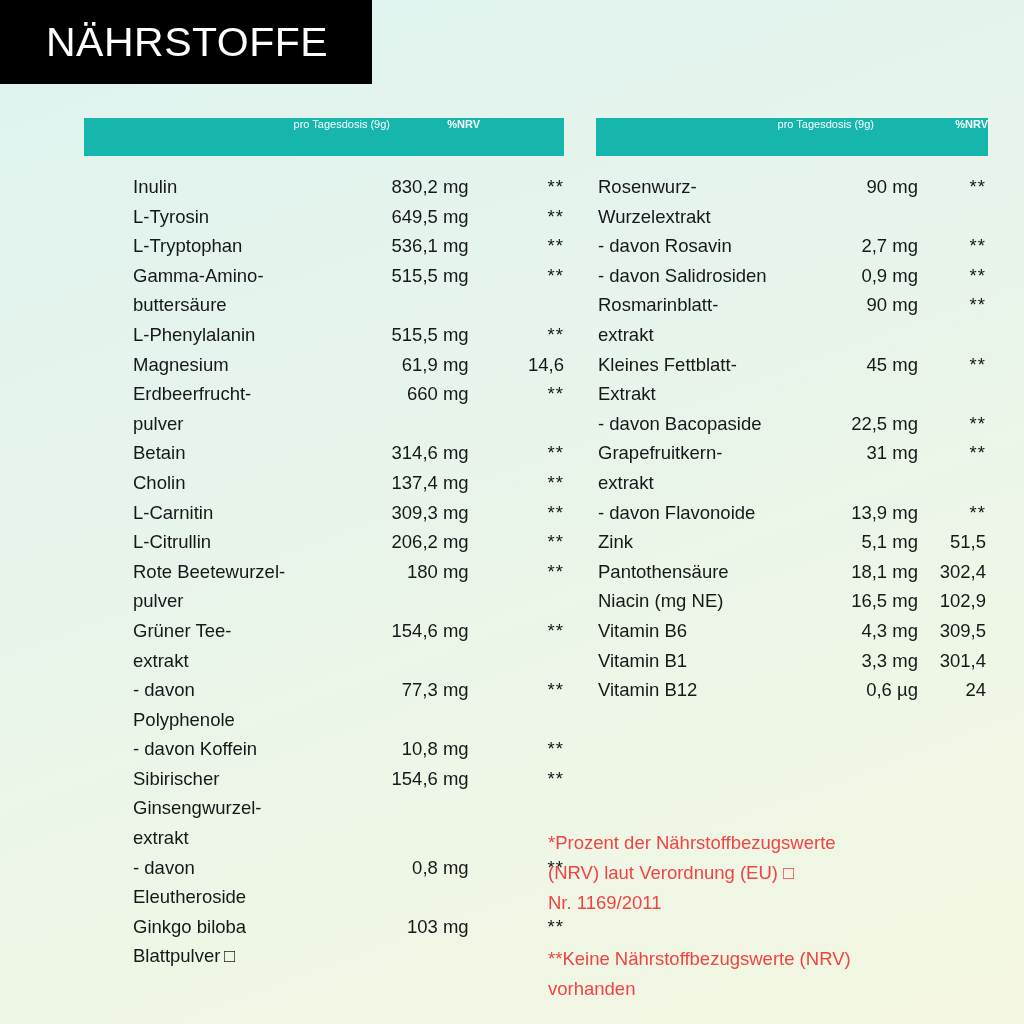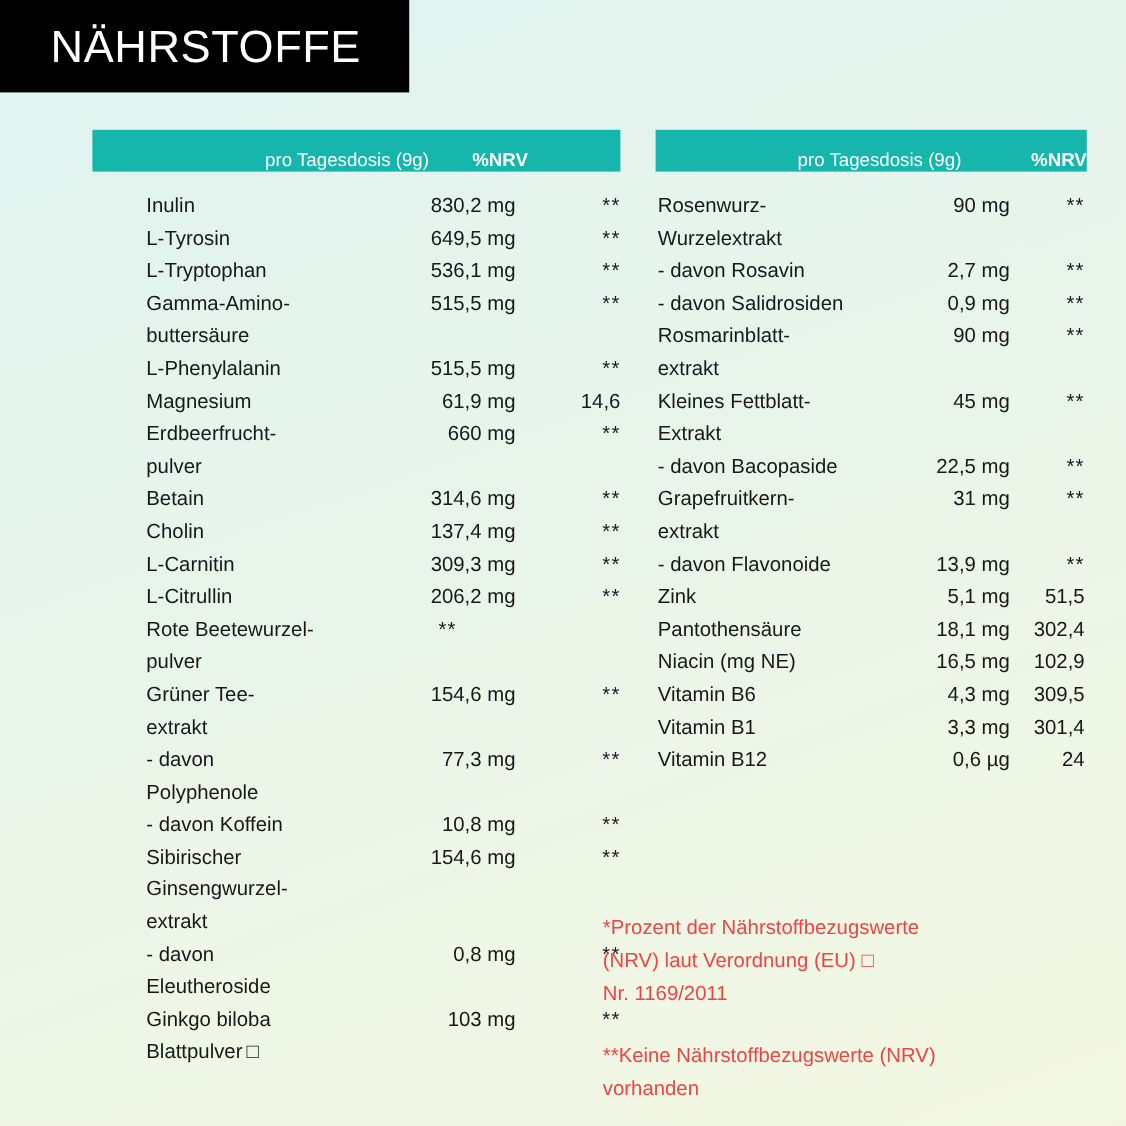--- a/index.html
+++ b/index.html
@@ -48,22 +48,22 @@
     position: relative;
   }
   .col-left { width: 480px; margin-left: 84px; }
   .col-right { width: 392px; margin-left: 32px; }
 
   .table-header {
     background: #17b6ad;
     color: #ffffff;
     height: 38px;
     display: flex;
-    align-items: flex-end;
-    font-size: 17px;
+    align-items: flex-start;
+    font-size: 11px;
     box-sizing: border-box;
   }
   .hdr-spacer { flex: 0 0 auto; }
   .hdr-dose {
     text-align: right;
     font-weight: normal;
   }
   .hdr-nrv {
     text-align: right;
     font-weight: bold;
@@ -191,20 +191,21 @@
           <div class="r-nrv nrv-stars">**</div>
         </div>
         <div class="row">
           <div class="r-name">L-Citrullin</div>
           <div class="r-val">206,2 mg</div>
           <div class="r-nrv nrv-stars">**</div>
         </div>
         <div class="row">
           <div class="r-name">Rote Beetewurzel-
 pulver</div>
+          <div class="r-val">180 mg</div>
           <div class="r-nrv nrv-stars">**</div>
         </div>
         <div class="row">
           <div class="r-name">Grüner Tee-
 extrakt</div>
           <div class="r-val">154,6 mg</div>
           <div class="r-nrv nrv-stars">**</div>
         </div>
         <div class="row">
           <div class="r-name">- davon

